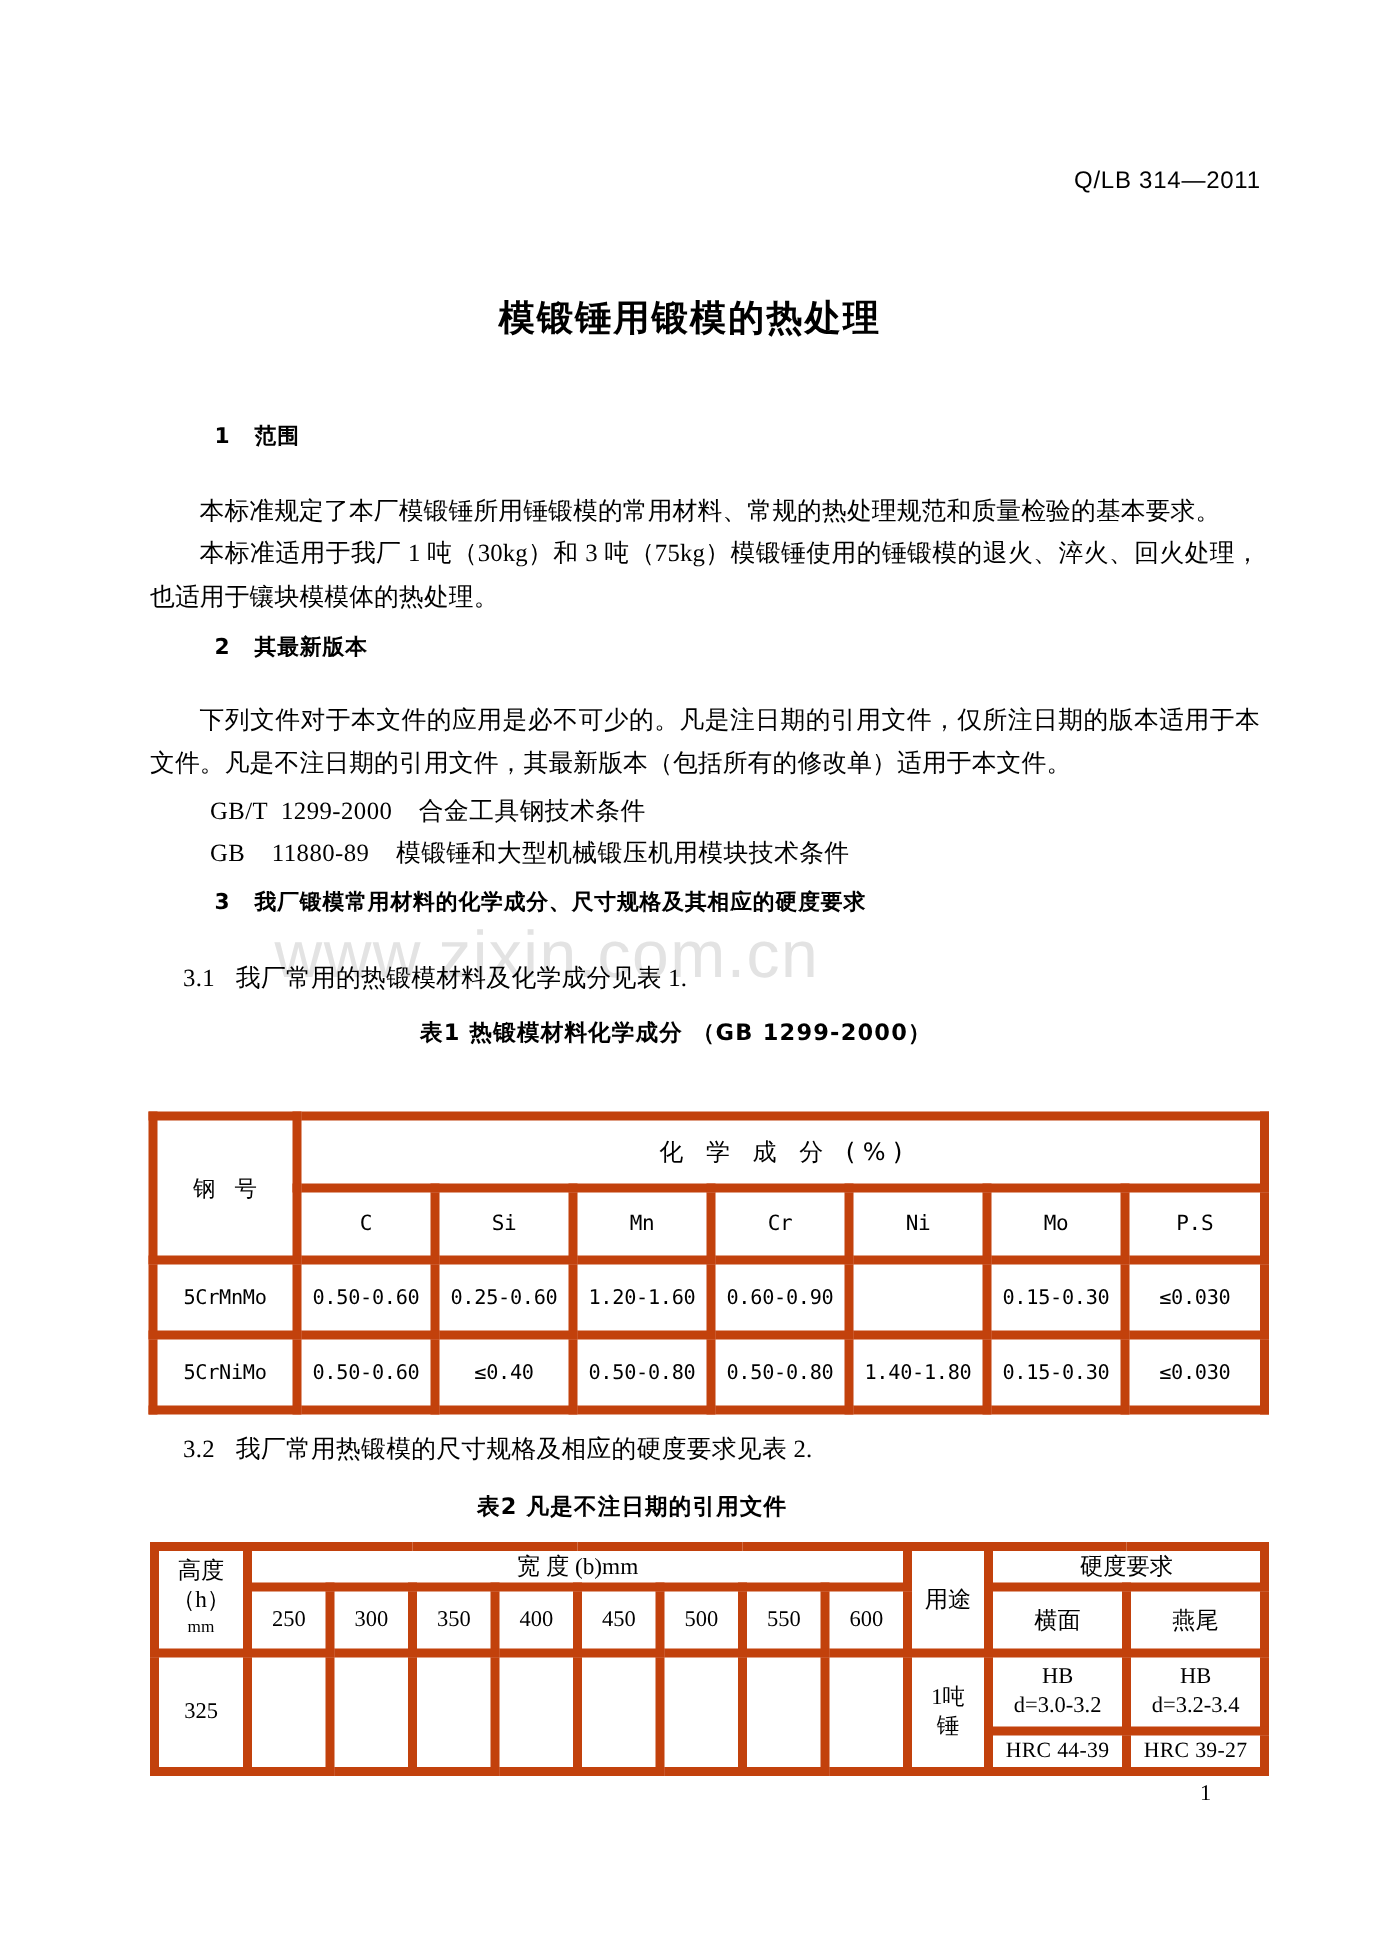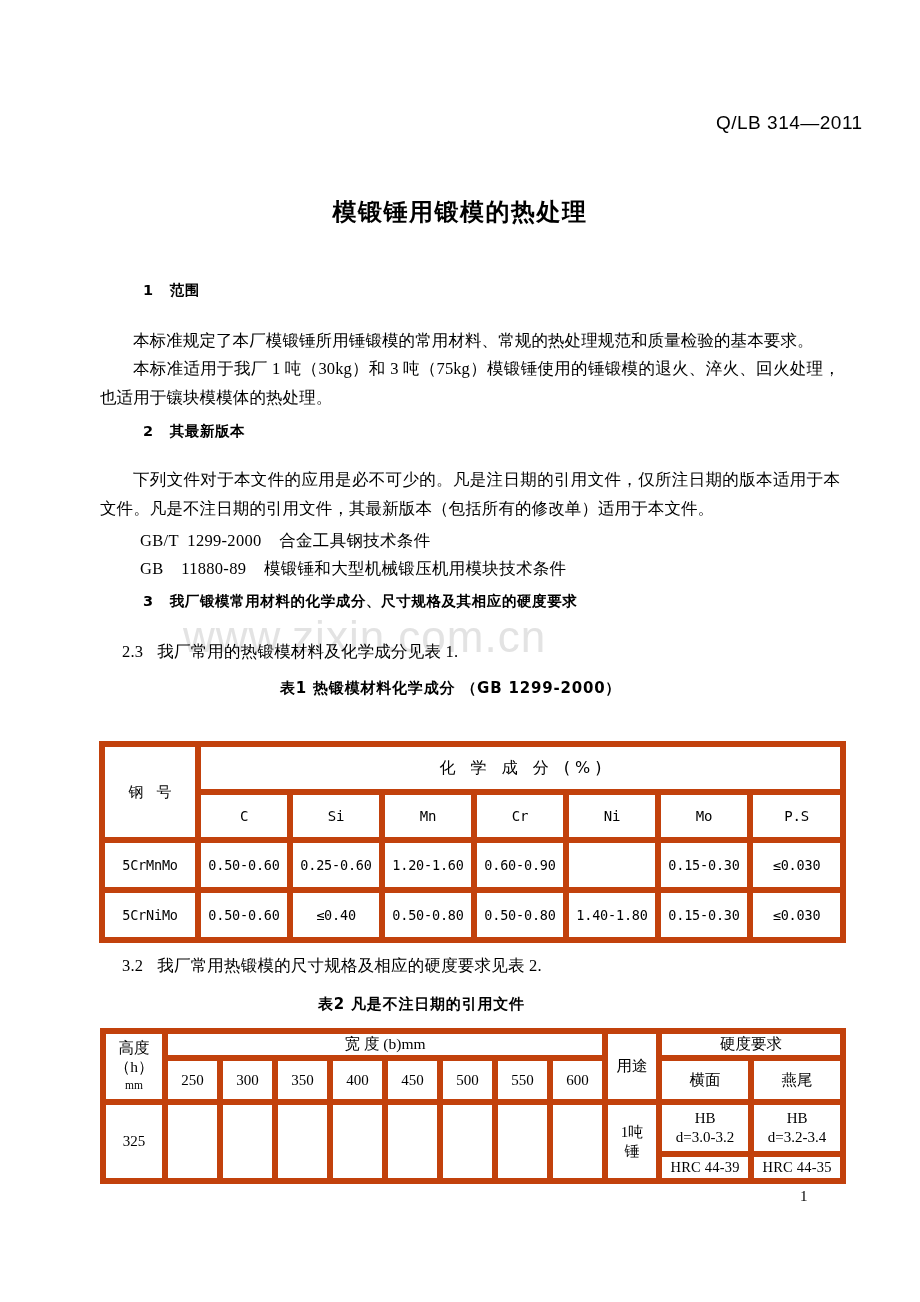--- a/index.html
+++ b/index.html
@@ -38,21 +38,21 @@
   }
 
   .content { position: relative; z-index: 2; }
 
   
   .doc-code {
     position: absolute;
     left: 716px;
     top: 112px;
     font-family: "Liberation Sans", "DejaVu Sans", sans-serif;
-    font-size: 19px;
+    font-size: 16px;
     letter-spacing: 0.5px;
     white-space: nowrap;
   }
 
   
   .doc-title {
     position: absolute;
     left: 0;
     top: 196px;
     width: 920px;
@@ -216,21 +216,21 @@
     </div>
 
     <div class="para mono-ref" style="left:140px; top:527px; white-space:pre;">GB/T  1299-2000    合金工具钢技术条件</div>
     <div class="para mono-ref" style="left:140px; top:555px; white-space:pre;">GB    11880-89    模锻锤和大型机械锻压机用模块技术条件</div>
 
     <div class="sec-head" style="left:143px; top:592px;">
       <span>3</span><span style="display:inline-block;width:16px"></span><span>我厂锻模常用材料的化学成分、尺寸规格及其相应的硬度要求</span>
     </div>
 
     <div class="para" style="left:122px; top:638px; white-space:nowrap;">
-      <span>2.3</span><span style="display:inline-block;width:14px"></span><span>我厂常用的热锻模材料及化学成分见表 1.</span>
+      <span>3.1</span><span style="display:inline-block;width:14px"></span><span>我厂常用的热锻模材料及化学成分见表 1.</span>
     </div>
 
     <div class="table-caption" style="left:280px; top:679px;">表1        热锻模材料化学成分   （GB   1299-2000）</div>
 
     <table class="grid" id="table1">
       <colgroup>
         <col style="width:96px">
         <col style="width:92px">
         <col style="width:92px">
         <col style="width:92px">
@@ -338,21 +338,21 @@
             <span class="stack-line">HB</span>
             <span class="stack-line">d=3.0-3.2</span>
           </td>
           <td class="hb-cell">
             <span class="stack-line">HB</span>
             <span class="stack-line">d=3.2-3.4</span>
           </td>
         </tr>
         <tr class="data-h2">
           <td class="hrc-cell">HRC  44-39</td>
-          <td class="hrc-cell">HRC  44-35</td>
+          <td class="hrc-cell">HRC  39-27</td>
         </tr>
       </tbody>
     </table>
 
     <div class="page-number">1</div>
 
   </div>
 </div>
 
 </body></html>

